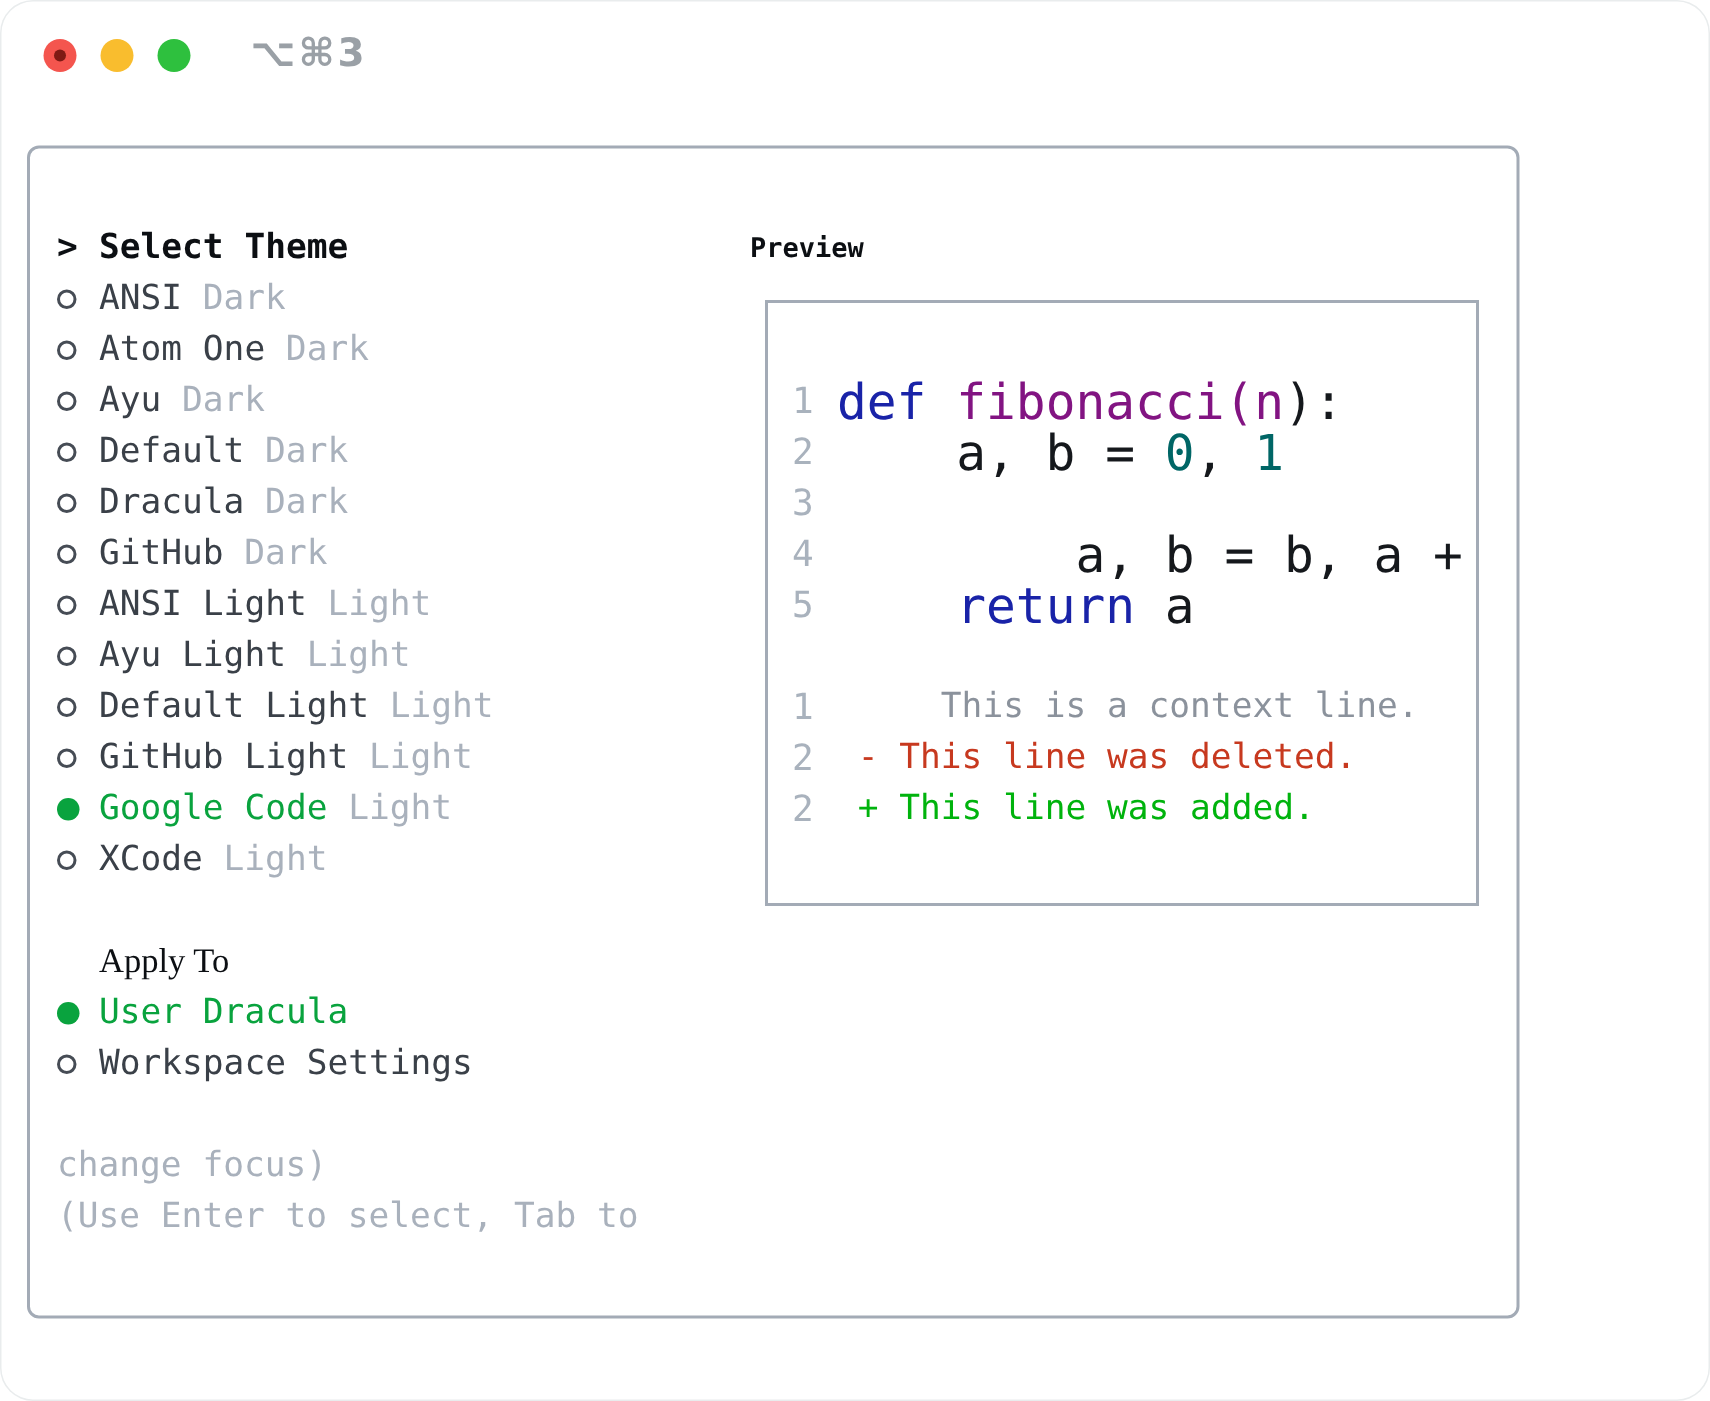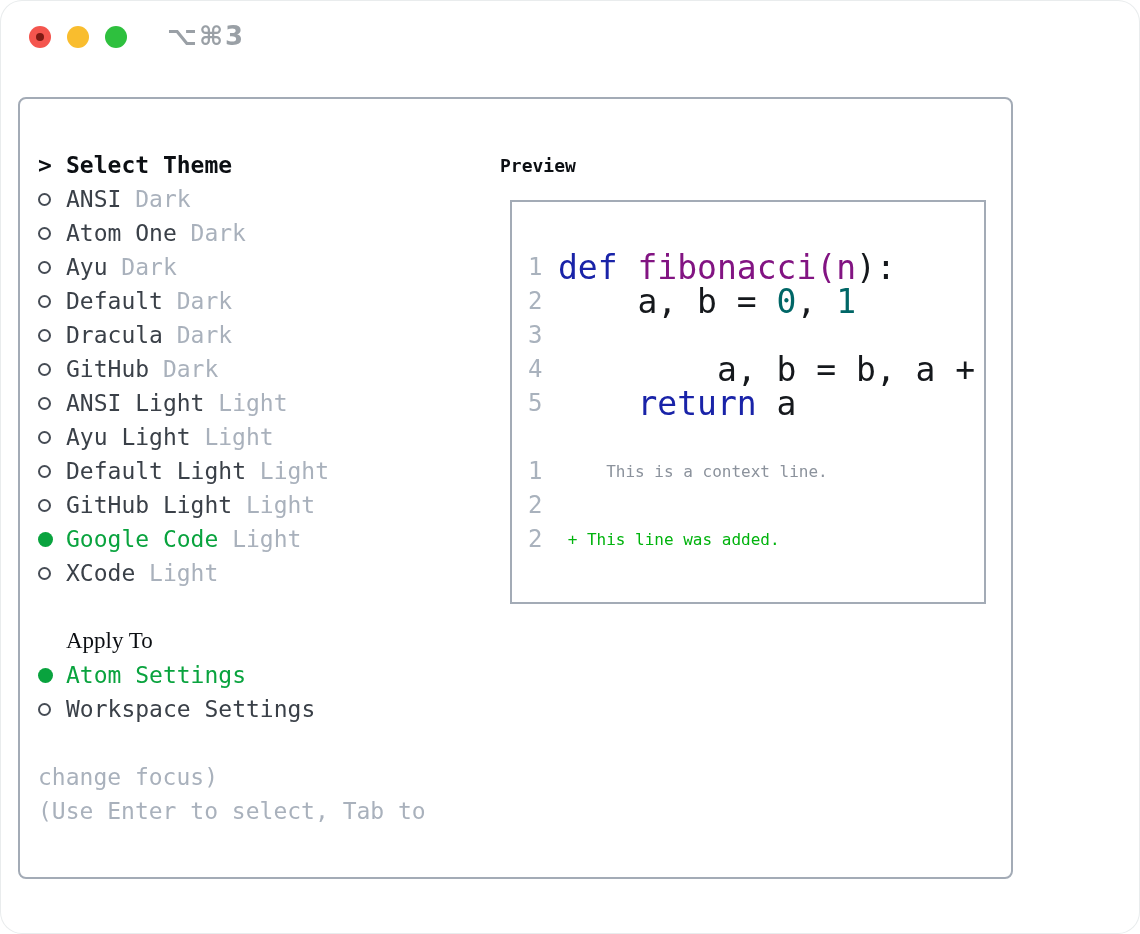--- a/index.html
+++ b/index.html
@@ -38,21 +38,21 @@
 
   
   .preview-header { position:absolute; left:480px; top:49px; height:34px; display:flex;
                     align-items:center; font-size:18px; font-weight:bold; color:var(--text_heading); }
   .preview-box { position:absolute; left:490px; top:101px; width:476px; height:404px;
                  border:2px solid var(--border_gray); box-sizing:border-box;
                  padding:48px 0 0 16px; overflow:hidden; }
   .prow { height:34px; display:flex; align-items:center; }
   .gut { width:30px; flex:none; font-size:24px; color:var(--line_number); }
   .code-text { font-size:33px; white-space:pre;text-align:right; }
-  .diff-text { font-size:16px; white-space:pre; }
+  .diff-text { font-size:23px; white-space:pre; }
 
   .seg-kwd { color:var(--syntax_keyword); }
   .seg-fn  { color:var(--syntax_function); }
   .seg-lit { color:var(--syntax_literal); }
   .seg-pln { color:var(--syntax_plain); }
   .seg-ctx { color:var(--context_gray); }
   .seg-del { color:var(--diff_deleted_red); }
   .seg-add { color:var(--diff_added_green); }
 </style>
 </head>
@@ -171,21 +171,21 @@
       <div class="row">
         <span class="marker"></span>
         <span class="subheader-label">Apply To</span>
       </div>
 
       <div id="apply-options">
           <div class="row">
             <span class="marker">
               <span class="dot on"></span>
             </span>
-            <span class="t-name sel">Atom Settings</span>
+            <span class="t-name sel">User Dracula</span>
           </div>
           <div class="row">
             <span class="marker">
               <span class="dot"></span>
             </span>
             <span class="t-name">Workspace Settings</span>
           </div>
         </div>
 
       <div class="row"></div>
@@ -219,20 +219,21 @@
           </div>
         </div>
       <div class="prow"></div>
       <div id="diff-block">
           <div class="prow">
             <span class="gut">1</span>
             <span class="diff-text seg-ctx">     This is a context line.</span>
           </div>
           <div class="prow">
             <span class="gut">2</span>
+            <span class="diff-text seg-del"> - This line was deleted.</span>
           </div>
           <div class="prow">
             <span class="gut">2</span>
             <span class="diff-text seg-add"> + This line was added.</span>
           </div>
         </div>
     </div>
 
   </div>
 </div>

